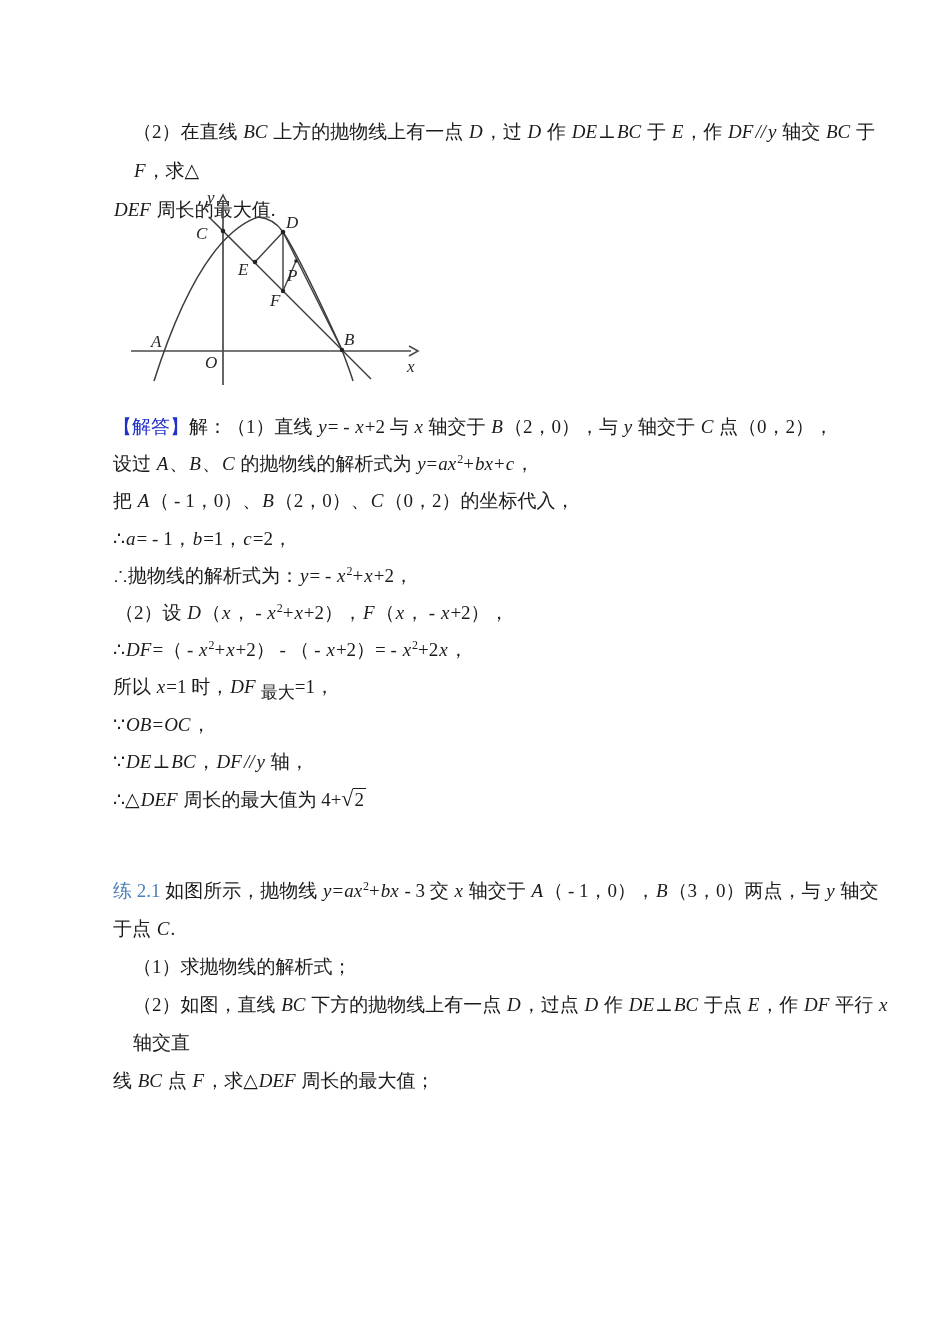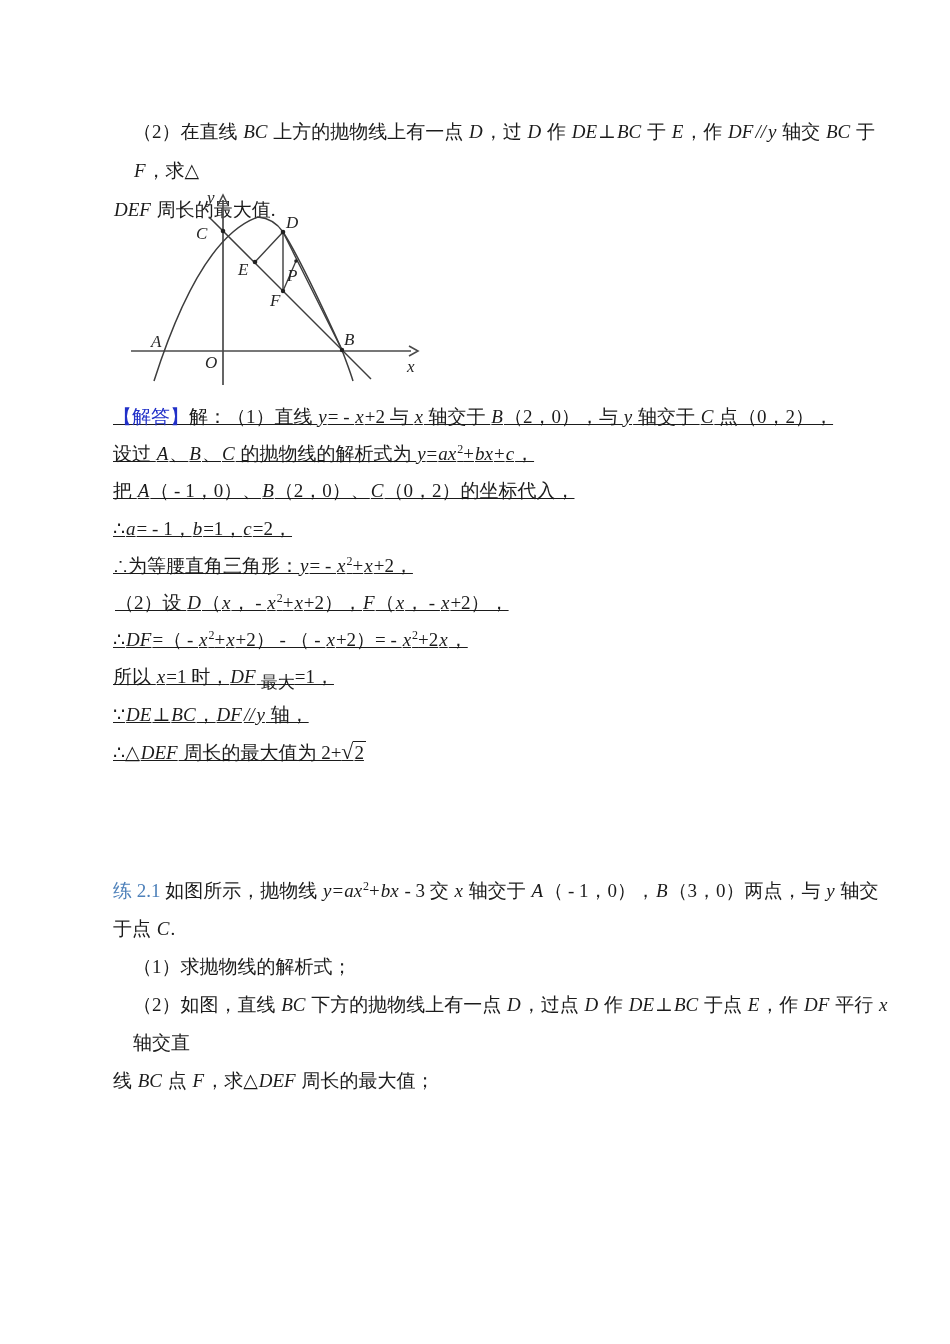--- a/index.html
+++ b/index.html
@@ -11,21 +11,21 @@
   *{box-sizing:border-box;}
   html,body{margin:0;padding:0;}
   body{
     width:950px;height:1344px;background:#ffffff;
     font-family:"Liberation Serif","DejaVu Serif",serif;
     color:var(--ink);
   }
   .page{position:relative;width:950px;height:1168px;overflow:hidden;background:#fff;}
   .sec{position:absolute;left:113px;right:55px;font-size:19px;}
   .sec-problem{top:112px;line-height:39px;}
-  .sec-solution{top:398px;line-height:37.2px;text-decoration:underline;}
+  .sec-solution{top:408px;line-height:37.2px;}
   .sec-practice{top:872px;line-height:38px;}
   .tline{min-height:1em;}
   .sg-p{font-style:normal;}
   .sg-i{font-style:italic;padding:0 1px;}
   sup.sg-s{font-size:12px;font-style:normal;line-height:0;}
   sub.sg-sub{font-size:17px;font-style:normal;line-height:0;}
   .sg-blue{color:var(--blue1);}
   .sg-blue2{color:var(--blue2);}
   .sg-sqrt{white-space:nowrap;font-style:normal;}
   .sg-sqrt .rad{font-size:22px;}
@@ -82,26 +82,27 @@
     <text x="238" y="275">E</text>
     <text x="270" y="306">F</text>
     <text x="287" y="281">P</text>
   </svg>
 
   <div class="sec sec-solution">
       <div class="tline"><span class="sg-blue">【解答】</span><span class="sg-p">解：（1）直线 </span><span class="sg-i">y</span><span class="sg-p">= - </span><span class="sg-i">x</span><span class="sg-p">+2 与 </span><span class="sg-i">x</span><span class="sg-p"> 轴交于 </span><span class="sg-i">B</span><span class="sg-p">（2，0），与 </span><span class="sg-i">y</span><span class="sg-p"> 轴交于 </span><span class="sg-i">C</span><span class="sg-p"> 点（0，2），</span></div>
       <div class="tline"><span class="sg-p">设过 </span><span class="sg-i">A</span><span class="sg-p">、</span><span class="sg-i">B</span><span class="sg-p">、</span><span class="sg-i">C</span><span class="sg-p"> 的抛物线的解析式为 </span><span class="sg-i">y</span><span class="sg-p">=</span><span class="sg-i">ax</span><sup class="sg-s">2</sup><span class="sg-p">+</span><span class="sg-i">bx</span><span class="sg-p">+</span><span class="sg-i">c</span><span class="sg-p">，</span></div>
       <div class="tline"><span class="sg-p">把 </span><span class="sg-i">A</span><span class="sg-p">（ - 1，0）、</span><span class="sg-i">B</span><span class="sg-p">（2，0）、</span><span class="sg-i">C</span><span class="sg-p">（0，2）的坐标代入，</span></div>
       <div class="tline"><span class="sg-p">∴</span><span class="sg-i">a</span><span class="sg-p">= - 1，</span><span class="sg-i">b</span><span class="sg-p">=1，</span><span class="sg-i">c</span><span class="sg-p">=2，</span></div>
-      <div class="tline"><span class="sg-p">∴为等腰直角三角形：</span><span class="sg-i">y</span><span class="sg-p">= - </span><span class="sg-i">x</span><sup class="sg-s">2</sup><span class="sg-p">+</span><span class="sg-i">x</span><span class="sg-p">+2，</span></div>
+      <div class="tline"><span class="sg-p">∴抛物线的解析式为：</span><span class="sg-i">y</span><span class="sg-p">= - </span><span class="sg-i">x</span><sup class="sg-s">2</sup><span class="sg-p">+</span><span class="sg-i">x</span><span class="sg-p">+2，</span></div>
       <div class="tline" style="padding-left: 2px;"><span class="sg-p">（2）设 </span><span class="sg-i">D</span><span class="sg-p">（</span><span class="sg-i">x</span><span class="sg-p">， - </span><span class="sg-i">x</span><sup class="sg-s">2</sup><span class="sg-p">+</span><span class="sg-i">x</span><span class="sg-p">+2），</span><span class="sg-i">F</span><span class="sg-p">（</span><span class="sg-i">x</span><span class="sg-p">， - </span><span class="sg-i">x</span><span class="sg-p">+2），</span></div>
       <div class="tline"><span class="sg-p">∴</span><span class="sg-i">DF</span><span class="sg-p">=（ - </span><span class="sg-i">x</span><sup class="sg-s">2</sup><span class="sg-p">+</span><span class="sg-i">x</span><span class="sg-p">+2） - （ - </span><span class="sg-i">x</span><span class="sg-p">+2）= - </span><span class="sg-i">x</span><sup class="sg-s">2</sup><span class="sg-p">+2</span><span class="sg-i">x</span><span class="sg-p">，</span></div>
       <div class="tline"><span class="sg-p">所以 </span><span class="sg-i">x</span><span class="sg-p">=1 时，</span><span class="sg-i">DF</span><sub class="sg-sub"> 最大</sub><span class="sg-p">=1，</span></div>
+      <div class="tline"><span class="sg-p">∵</span><span class="sg-i">OB</span><span class="sg-p">=</span><span class="sg-i">OC</span><span class="sg-p">，</span></div>
       <div class="tline"><span class="sg-p">∵</span><span class="sg-i">DE</span><span class="sg-p">⊥</span><span class="sg-i">BC</span><span class="sg-p">，</span><span class="sg-i">DF</span><span class="sg-i">//</span><span class="sg-i">y</span><span class="sg-p"> 轴，</span></div>
-      <div class="tline"><span class="sg-p">∴△</span><span class="sg-i">DEF</span><span class="sg-p"> 周长的最大值为 2+</span><span class="sg-sqrt"><span class="rad">√</span><span class="radicand">2</span></span></div>
+      <div class="tline"><span class="sg-p">∴△</span><span class="sg-i">DEF</span><span class="sg-p"> 周长的最大值为 4+</span><span class="sg-sqrt"><span class="rad">√</span><span class="radicand">2</span></span></div>
     </div>
 
   <div class="sec sec-practice">
       <div class="tline"><span class="sg-blue2">练 2.1 </span><span class="sg-p">如图所示，抛物线 </span><span class="sg-i">y</span><span class="sg-p">=</span><span class="sg-i">ax</span><sup class="sg-s">2</sup><span class="sg-p">+</span><span class="sg-i">bx</span><span class="sg-p"> - 3 交 </span><span class="sg-i">x</span><span class="sg-p"> 轴交于 </span><span class="sg-i">A</span><span class="sg-p">（ - 1，0），</span><span class="sg-i">B</span><span class="sg-p">（3，0）两点，与 </span><span class="sg-i">y</span><span class="sg-p"> 轴交于点 </span><span class="sg-i">C</span><span class="sg-p">.</span></div>
       <div class="tline" style="padding-left: 20px;"><span class="sg-p">（1）求抛物线的解析式；</span></div>
       <div class="tline" style="padding-left: 20px;"><span class="sg-p">（2）如图，直线 </span><span class="sg-i">BC</span><span class="sg-p"> 下方的抛物线上有一点 </span><span class="sg-i">D</span><span class="sg-p">，过点 </span><span class="sg-i">D</span><span class="sg-p"> 作 </span><span class="sg-i">DE</span><span class="sg-p">⊥</span><span class="sg-i">BC</span><span class="sg-p"> 于点 </span><span class="sg-i">E</span><span class="sg-p">，作 </span><span class="sg-i">DF</span><span class="sg-p"> 平行 </span><span class="sg-i">x</span><span class="sg-p"> 轴交直</span></div>
       <div class="tline"><span class="sg-p">线 </span><span class="sg-i">BC</span><span class="sg-p"> 点 </span><span class="sg-i">F</span><span class="sg-p">，求△</span><span class="sg-i">DEF</span><span class="sg-p"> 周长的最大值；</span></div>
     </div>
 
 </div>

